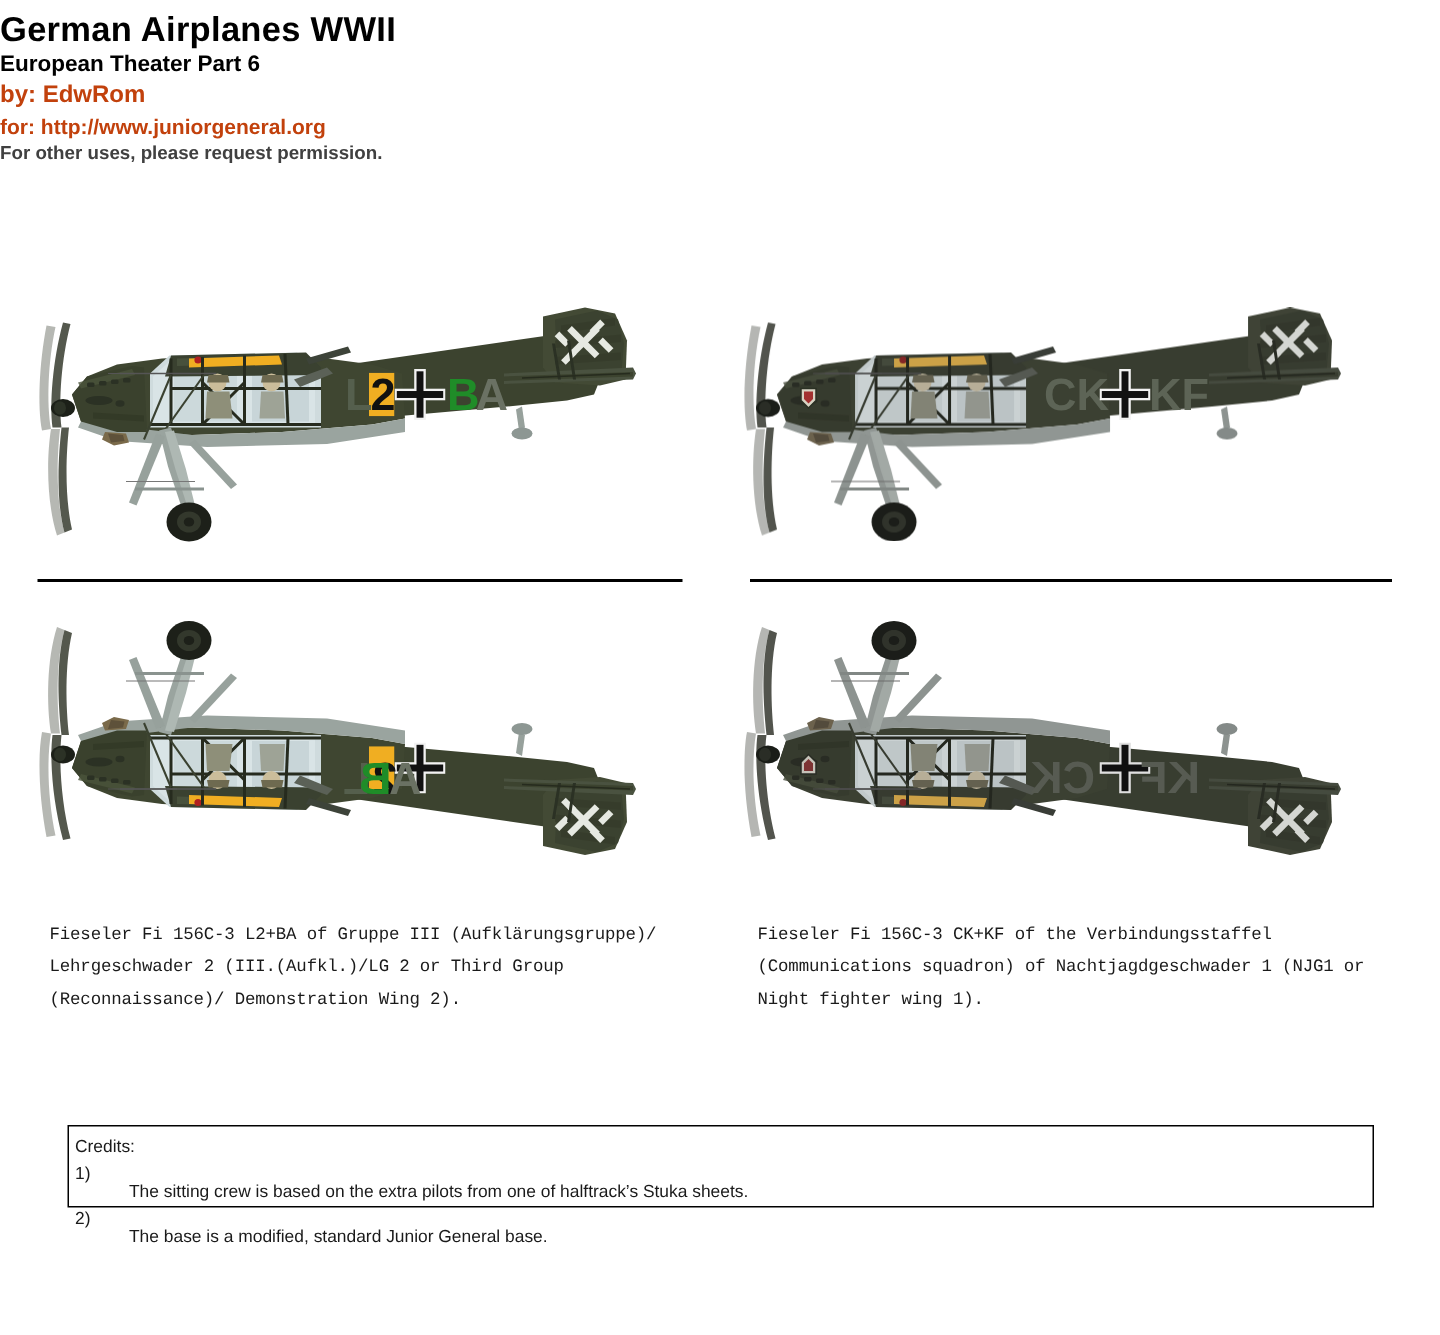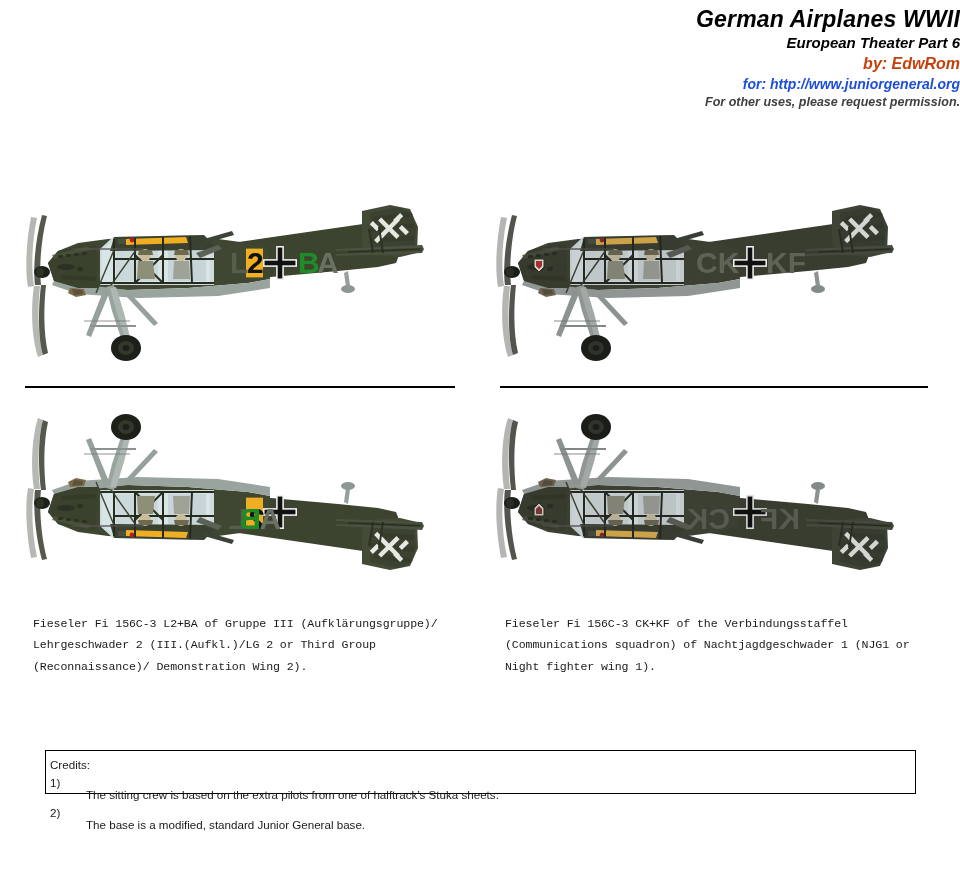--- a/index.html
+++ b/index.html
@@ -1,45 +1,45 @@
 <!DOCTYPE html>
 <html><head>
 <meta charset="utf-8">
 <style>
   html,body{margin:0;padding:0;}
   body{
     width:960px;height:890px;background:#ffffff;
     font-family:"Liberation Sans", sans-serif;
     position:relative;overflow:hidden;
   }
-  .header{width:100%;text-align:right;padding-top:6px;font-style:italic;}
+  .header{width:100%;text-align:left;padding-top:6px;}
   .title-1{font-size:23px;font-weight:bold;color:#000;line-height:1.18;letter-spacing:.2px;}
   .title-2{font-size:19px;font-weight:bold;color:#000;line-height:1.2;}
   .title-3{font-size:15px;font-weight:bold;color:#000;line-height:1.35;}
   .title-4{font-size:16px;font-weight:bold;color:#c2410c;line-height:1.35;}
-  .title-5{font-size:14px;font-weight:bold;color:#1d4ed8;line-height:1.35;}
+  .title-5{font-size:14px;font-weight:bold;color:#c2410c;line-height:1.35;}
   .title-6{font-size:12.5px;font-weight:bold;color:#404040;line-height:1.4;}
 
   .plane-grid{position:absolute;top:178px;left:0;width:960px;height:420px;}
   .plane-cell{position:absolute;}
   .pc-tl{left:18px;top:15px;}
   .pc-tr{left:488px;top:15px;}
   .pc-bl{left:18px;top:218px;}
   .pc-br{left:488px;top:218px;}
 
   .divider{position:absolute;height:0;border-top:2px solid #000;}
   .div-left{left:25px;top:386px;width:430px;}
   .div-right{left:500px;top:386px;width:428px;}
 
   .caption{position:absolute;font-family:Liberation Mono, monospace;
     font-size:11.6px;color:#1a1a1a;line-height:1.85;letter-spacing:-0.1px;}
   .cap-left{left:33px;top:613px;width:430px;}
   .cap-right{left:505px;top:613px;width:430px;}
 
-  .credits-box{position:absolute;left:45px;top:750px;width:871px;height:44px;
+  .credits-box{position:absolute;left:45px;top:750px;width:871px;height:55px;
     border:1.6px solid #000;background:#fff;box-sizing:border-box;padding:5px 0 0 4px;}
   .credits-title{font-size:11.6px;color:#1a1a1a;line-height:1.55;}
   .credit-row{display:flex;font-size:11.6px;color:#1a1a1a;line-height:1.55;}
   .credit-num{width:36px;flex:0 0 36px;}
   .credit-txt{flex:1;margin-top:12px;}
 
   svg{display:block;}
 </style>
 </head>
 <body>

